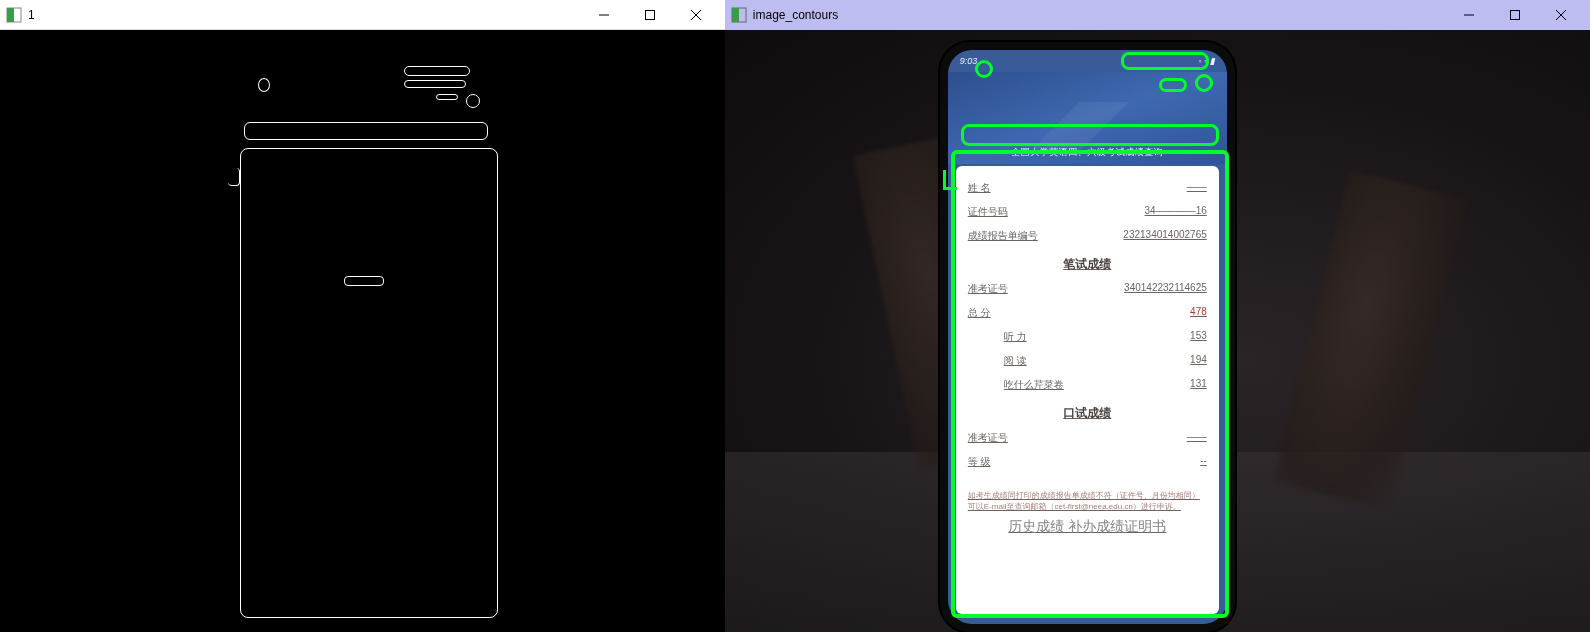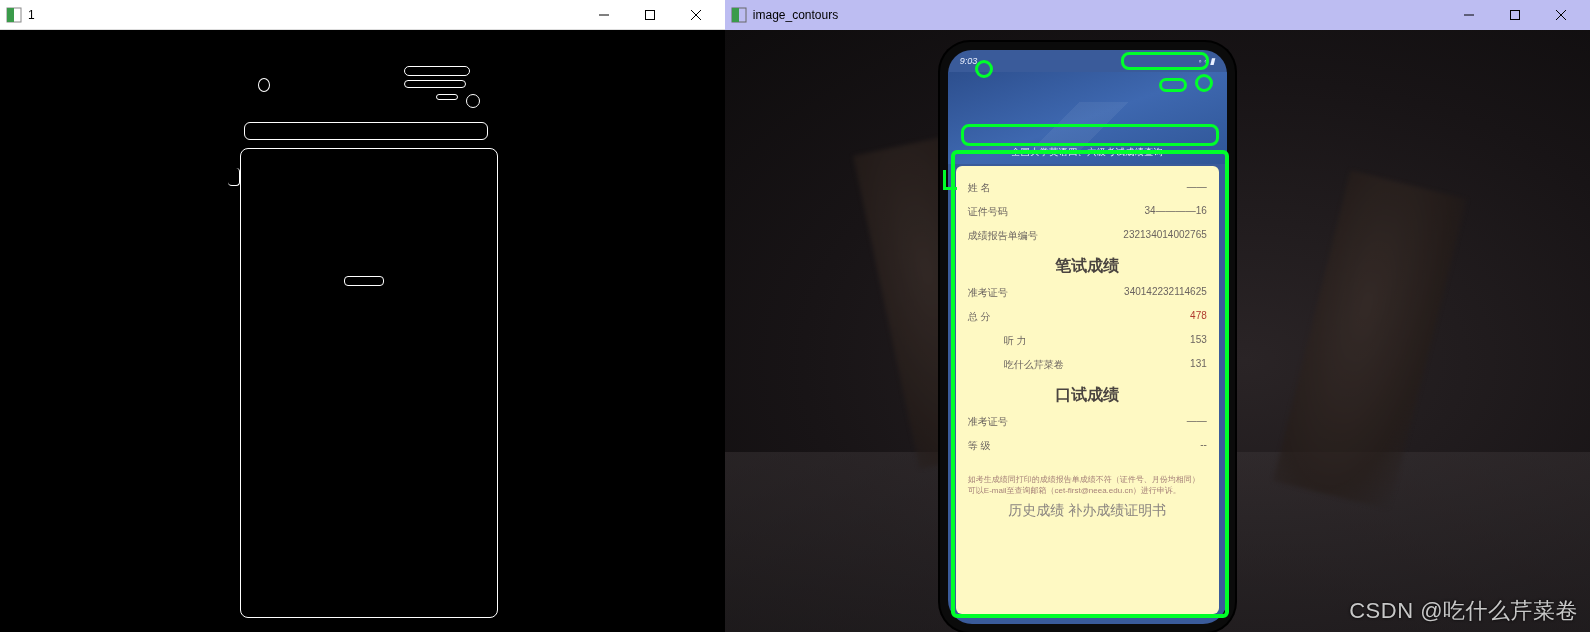--- a/index.html
+++ b/index.html
@@ -32,24 +32,24 @@
   .phone-inner { width: 100%; height: 100%; border-radius: 24px; overflow: hidden; background: #3a5b9a; position: relative; }
   .statusbar { height: 22px; display: flex; align-items: center; justify-content: space-between; padding: 0 12px; font-size: 9px; color: #eaf0ff; font-style: italic; }
   .bluearea { position: relative; height: 92px; background: linear-gradient(160deg,#2d4f8e 0%, #3e68b0 50%, #2f5596 100%); }
   .bluearea::before { content:""; position:absolute; left:0; right:0; top:30px; height:50px;
     background: linear-gradient(135deg, transparent 40%, rgba(255,255,255,.06) 40%, rgba(255,255,255,.06) 55%, transparent 55%); }
   .top-icons { position: absolute; top: 26px; left: 10px; right: 10px; display: flex; justify-content: space-between; }
   .top-icons span { width: 18px; height: 18px; display:inline-block; }
 
   .blue-banner { position: absolute; left: 8px; right: 8px; top: 92px; height: 20px; display: flex; align-items: center; justify-content: center; font-size: 9px; color: #eef3ff; letter-spacing: .5px; }
 
-  .card { position: absolute; left: 8px; right: 8px; top: 116px; bottom: 10px; background: #fef9c3; border-radius: 6px; padding: 10px 12px; font-size: 10px; color: #6b6460; }
+  .card { position: absolute; left: 8px; right: 8px; top: 116px; bottom: 10px; background: #ffffff; border-radius: 6px; padding: 10px 12px; font-size: 10px; color: #6b6460; text-decoration: underline; }
   .row { display: flex; justify-content: space-between; padding: 5px 0; }
   .row + .row { border-top: 0; }
-  .sect { text-align: center; color: #4a4440; font-weight: 600; padding: 8px 0 4px; font-size: 16px; }
+  .sect { text-align: center; color: #4a4440; font-weight: 600; padding: 8px 0 4px; font-size: 12px; }
   .redv { color: #b03a2e; text-align: right; }
   .indent { padding-left: 36px; }
   .foot { font-size: 8px; color: #a6827a; line-height: 1.4; margin-top: 16px; }
   .foot-links { text-align: center; font-size: 14px; color: #8a8480; margin-top: 6px; }
 
   
   .g { position: absolute; border: 3px solid #00ff2a; }
   .g.round { border-radius: 10px; }
 
   .hand { position: absolute; width: 120px; height: 320px; background: radial-gradient(ellipse at 40% 40%, #3b2f2a 0%, #261d19 70%, transparent 100%); filter: blur(2px); opacity: .7; }
@@ -173,20 +173,24 @@
           </div>
           <div class="row">
             <span>总 分</span>
             <span class="redv">478</span>
           </div>
           <div class="row indent">
             <span>听 力</span>
             <span>153</span>
           </div>
           <div class="row indent">
+            <span>阅 读</span>
+            <span>194</span>
+          </div>
+          <div class="row indent">
             <span>吃什么芹菜卷</span>
             <span>131</span>
           </div>
 
           <div class="sect">口试成绩</div>
           <div class="row">
             <span>准考证号</span>
             <span>——</span>
           </div>
           <div class="row">
@@ -201,15 +205,14 @@
     </div>
 
     <div class="g round" style="left:250px; top:30px; width:18px; height:18px;"></div>
     <div class="g" style="left:396px; top:22px; width:88px; height:18px; border-radius:8px;"></div>
     <div class="g round" style="left:434px; top:48px; width:28px; height:14px;"></div>
     <div class="g round" style="left:470px; top:44px; width:18px; height:18px;"></div>
     <div class="g" style="left:236px; top:94px; width:258px; height:22px; border-radius:8px;"></div>
     <div class="g" style="left:226px; top:120px; width:278px; height:468px; border-width:4px; border-radius:6px;"></div>
     <div class="g" style="left:218px; top:140px; width:14px; height:20px; border-right:none; border-top:none;"></div>
 
-    <div class="watermark">CSDN @吃什么芹菜卷</div>
   </div>
 </div>
 
 </body></html>

